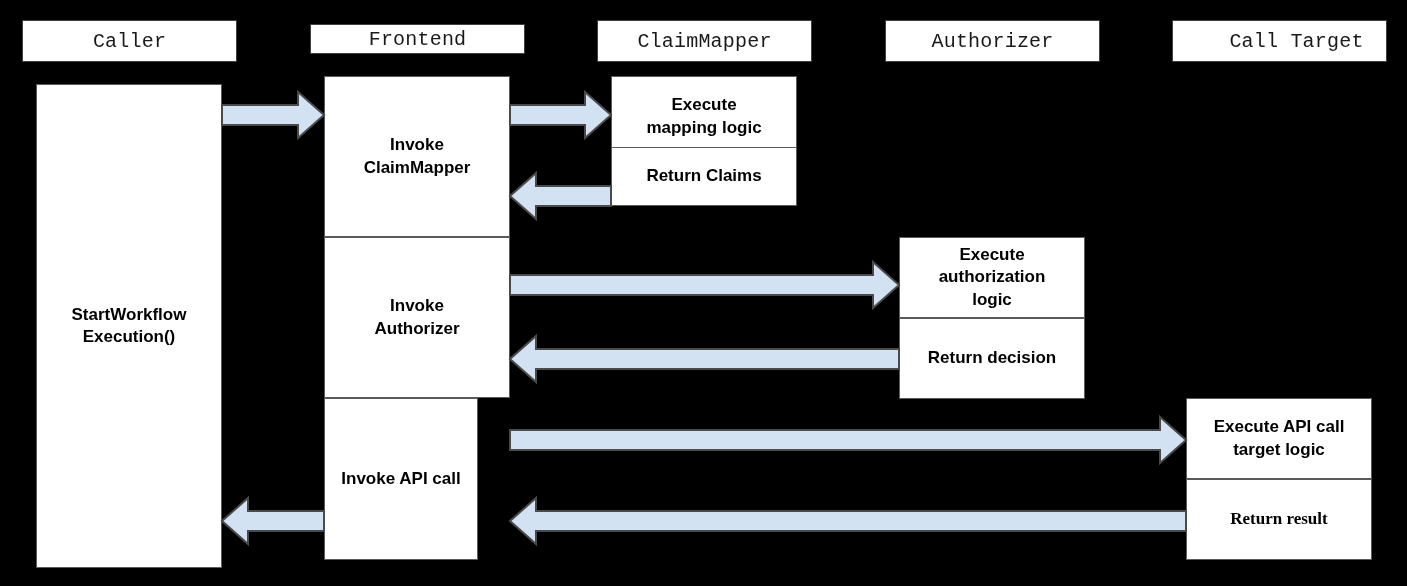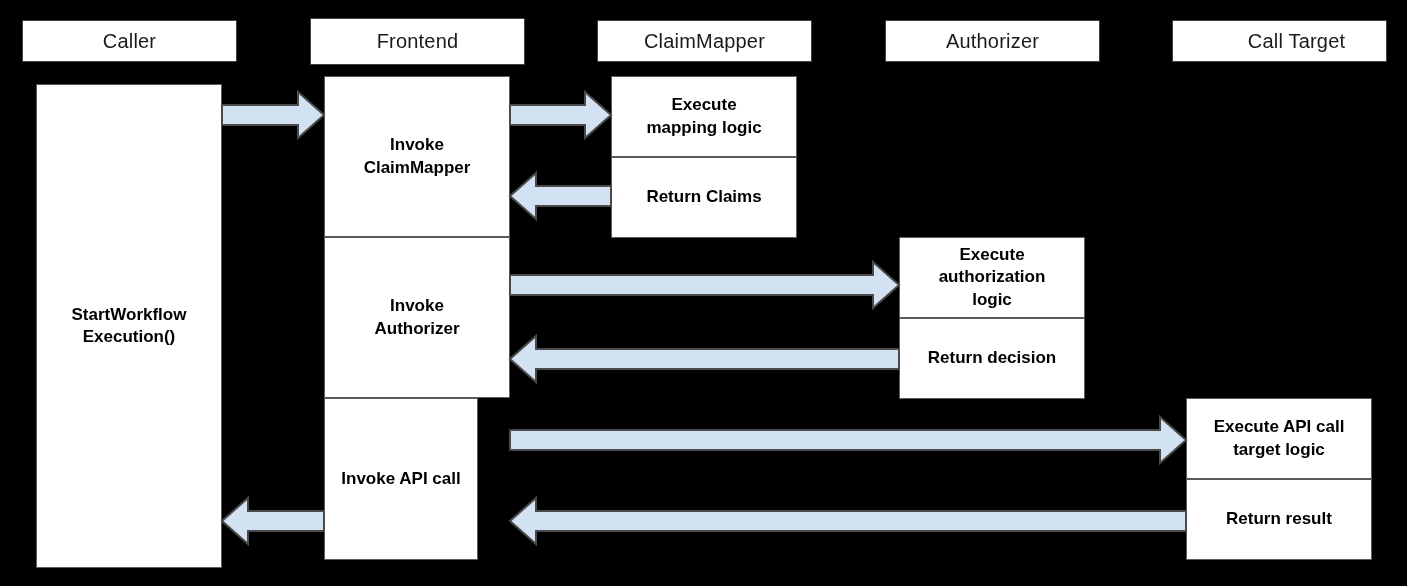--- a/index.html
+++ b/index.html
@@ -22,21 +22,21 @@
     background: #ffffff;
     border: 1px solid #404040;
     box-sizing: border-box;
     display: flex;
     align-items: center;
     justify-content: center;
     color: #1a1a1a;
     font-size: 20px;
     font-weight: 400;
     letter-spacing: 0.2px;
-    font-family: Liberation Sans, sans-serif;
+    font-family: Liberation Mono, monospace;
   }
   .act-box {
     position: absolute;
     background: #ffffff;
     border: 1px solid #5a5a5a;
     box-sizing: border-box;
     display: flex;
     align-items: center;
     justify-content: center;
     text-align: center;
@@ -58,21 +58,21 @@
   .arrow svg {
     display: block;
     overflow: visible;
   }
 </style>
 </head>
 <body>
 
 <div id="canvas">
     <div class="lifeline-header" style="left: 22px; top: 20px; width: 215px; height: 42px;">Caller</div>
-    <div class="lifeline-header" style="left: 310px; top: 18px; width: 215px; height: 47px;">Frontend</div>
+    <div class="lifeline-header" style="left: 310px; top: 24px; width: 215px; height: 30px;">Frontend</div>
     <div class="lifeline-header" style="left: 597px; top: 20px; width: 215px; height: 42px;">ClaimMapper</div>
     <div class="lifeline-header" style="left: 885px; top: 20px; width: 215px; height: 42px;">Authorizer</div>
     <div class="lifeline-header" style="left: 1172px; top: 20px; width: 215px; height: 42px; padding-left: 34px;">Call Target</div>
     <div class="act-box" style="left: 36px; top: 84px; width: 186px; height: 484px;">
       <span class="act-label">StartWorkflow
 Execution()</span>
     </div>
     <div class="act-box" style="left: 324px; top: 76px; width: 186px; height: 161px;">
       <span class="act-label">Invoke
 ClaimMapper</span>
@@ -81,36 +81,36 @@
       <span class="act-label">Invoke
 Authorizer</span>
     </div>
     <div class="act-box" style="left: 324px; top: 398px; width: 154px; height: 162px;">
       <span class="act-label">Invoke API call</span>
     </div>
     <div class="act-box" style="left: 611px; top: 76px; width: 186px; height: 81px;">
       <span class="act-label">Execute
 mapping logic</span>
     </div>
-    <div class="act-box" style="left: 611px; top: 157px; width: 186px; height: 81px;">
+    <div class="act-box" style="left: 611px; top: 147px; width: 186px; height: 59px;">
       <span class="act-label">Return Claims</span>
     </div>
     <div class="act-box" style="left: 899px; top: 237px; width: 186px; height: 81px;">
       <span class="act-label">Execute
 authorization
 logic</span>
     </div>
     <div class="act-box" style="left: 899px; top: 318px; width: 186px; height: 81px;">
       <span class="act-label">Return decision</span>
     </div>
     <div class="act-box" style="left: 1186px; top: 398px; width: 186px; height: 81px;">
       <span class="act-label">Execute API call
 target logic</span>
     </div>
-    <div class="act-box" style="left: 1186px; top: 479px; width: 186px; height: 81px;">
+    <div class="act-box" style="left: 1186px; top: 479px; width: 186px; height: 81px; font-family: Liberation Serif, serif;">
       <span class="act-label">Return result</span>
     </div>
     <div class="arrow" style="left: 222px; top: 92px; width: 102px; height: 46px;">
       <svg width="102" height="46" viewBox="0 0 102 46">
         <polygon points="0,13 76,13 76,0 102,23 76,46 76,33 0,33" fill="#d2e2f2" stroke="#4a4a4a" stroke-width="2" stroke-linejoin="miter"></polygon>
       </svg>
     </div>
     <div class="arrow" style="left: 510px; top: 92px; width: 101px; height: 46px;">
       <svg width="101" height="46" viewBox="0 0 101 46">
         <polygon points="0,13 75,13 75,0 101,23 75,46 75,33 0,33" fill="#d2e2f2" stroke="#4a4a4a" stroke-width="2" stroke-linejoin="miter"></polygon>

